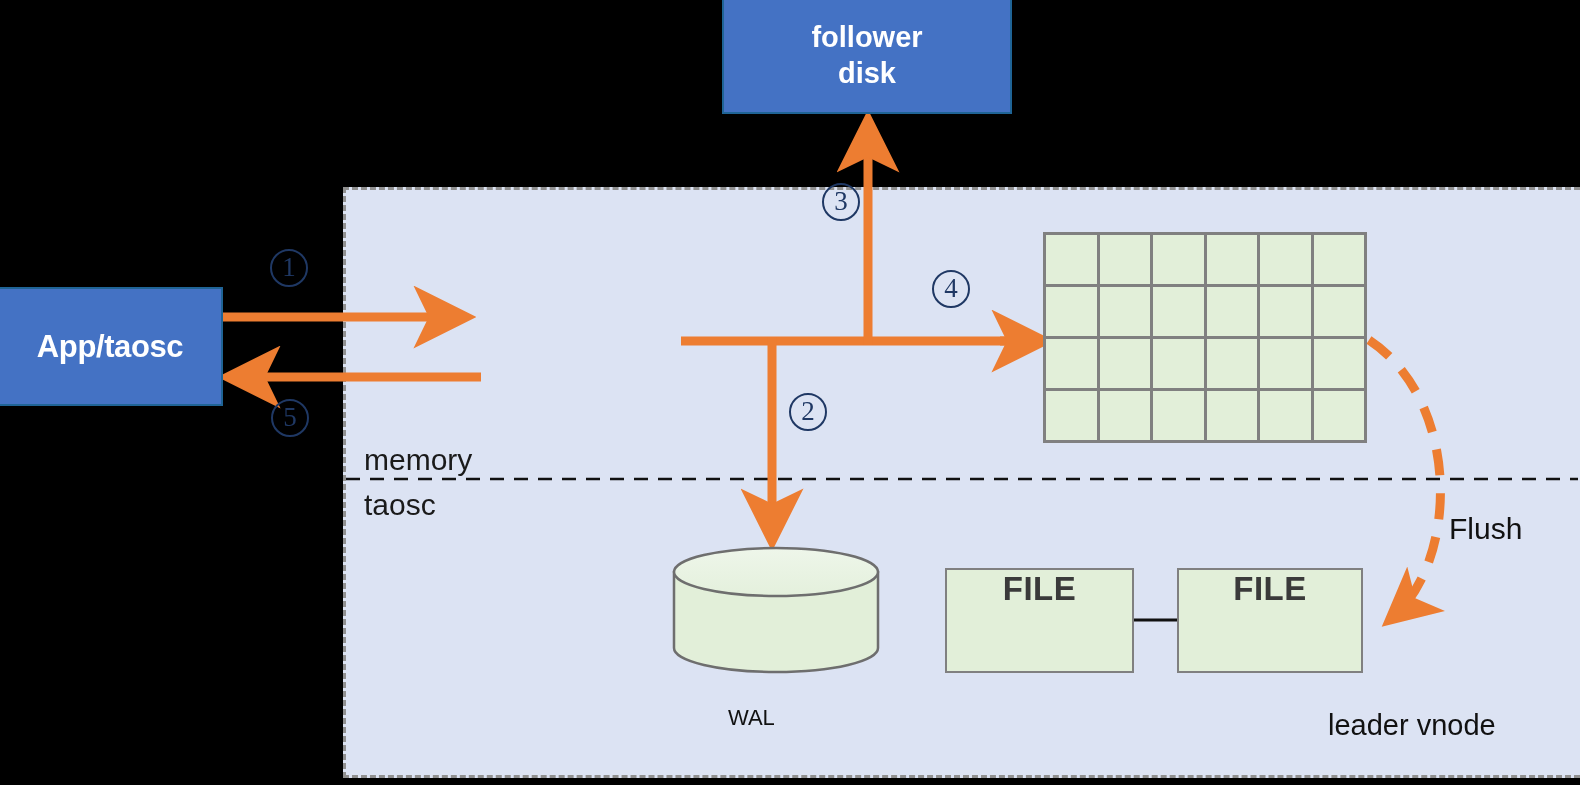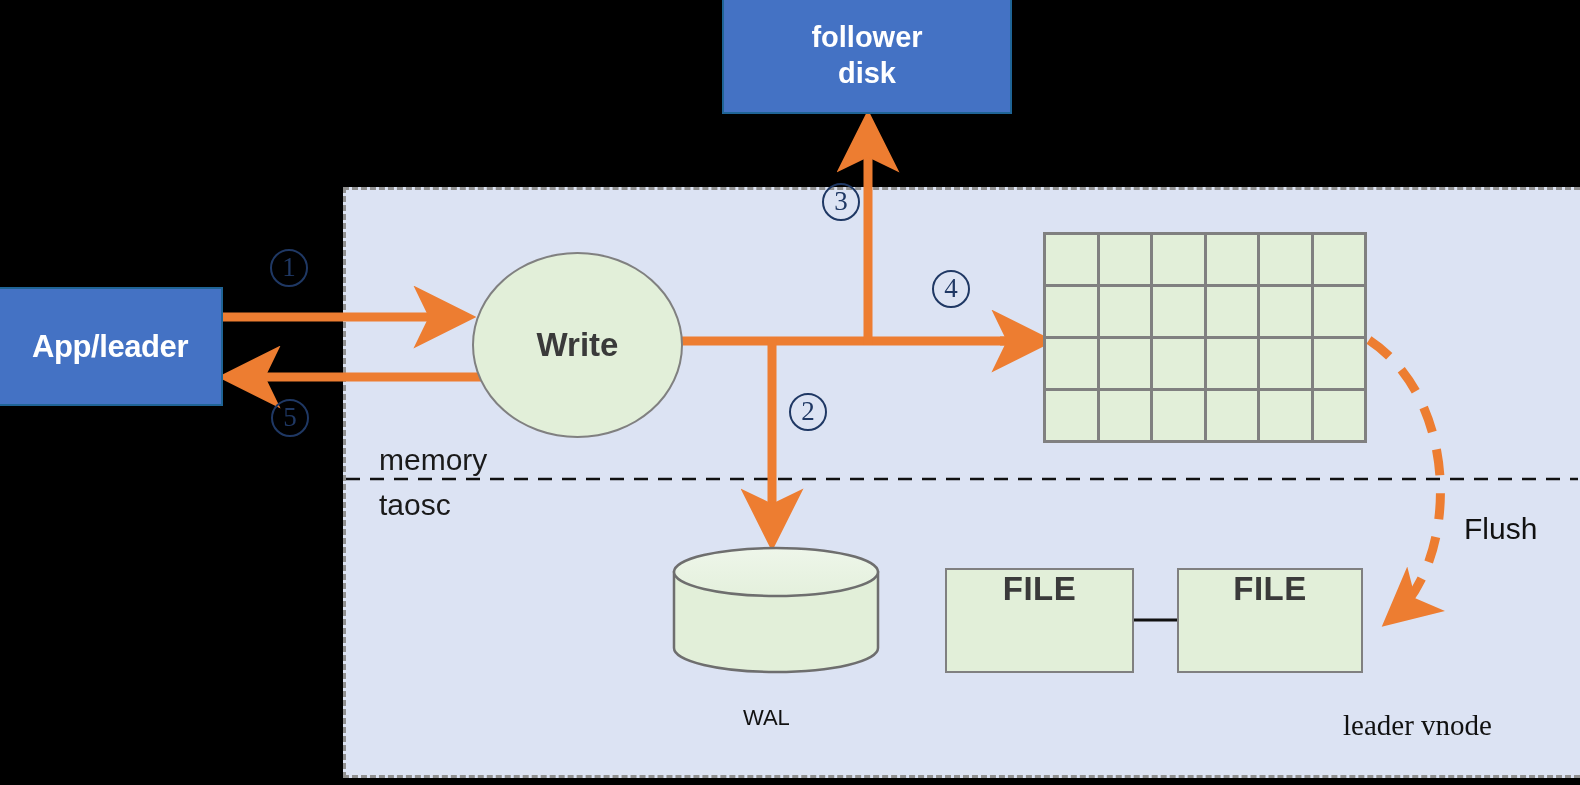--- a/index.html
+++ b/index.html
@@ -18,21 +18,20 @@
   #svg-layer {
     position: absolute;
     left: 0; top: 0;
     width: 1580px;
     height: 785px;
   }
   .txt {
     position: absolute;
     white-space: nowrap;
     line-height: 1.15;
-    margin-left: 15px;
   }
   
   .bluebox {
     position: absolute;
     background: #4472C4;
     border: 2px solid #1F6496;
     box-sizing: border-box;
     display: flex;
     align-items: center;
     justify-content: center;
@@ -145,21 +144,20 @@
     top: 512px;
     font-size: 30px;
     color: #111111;
     text-align: right;
   }
   #leader-vnode-label {
     left: 1328px;
     top: 709px;
     font-size: 29px;
     color: #111111;
-    font-family: Liberation Serif, serif;
   }
   
   .step-circle {
     position: absolute;
     width: 38px;
     height: 38px;
     border-radius: 50%;
     border: 2.5px solid #1F3864;
     color: #1F3864;
     display: flex;
@@ -216,33 +214,30 @@
 
     <line x1="1134" y1="620" x2="1178" y2="620" stroke="#111111" stroke-width="3"></line>
 
     <g>
       <path d="M674,572 L674,648 A102,24 0 0 0 878,648 L878,572 Z" fill="#E2EFD9" stroke="#6E6E6E" stroke-width="2.5"></path>
       <ellipse cx="776" cy="572" rx="102" ry="24" fill="url(#wal-top-grad)" stroke="#6E6E6E" stroke-width="2.5"></ellipse>
     </g>
   </svg>
 
   <div class="bluebox" id="app-taosc-box">
-    <span>App/leader</span>
+    <span>App/taosc</span>
   </div>
 
   <div class="bluebox" id="follower-vnode-box">
     <div>
       <div>follower</div>
       <div>disk</div>
     </div>
   </div>
 
-  <div id="write-node">
-    <span>Write</span>
-  </div>
 
   <div id="memtable-grid">
     <div></div>
     <div></div>
     <div></div>
     <div></div>
     <div></div>
     <div></div>
     <div></div>
     <div></div>

